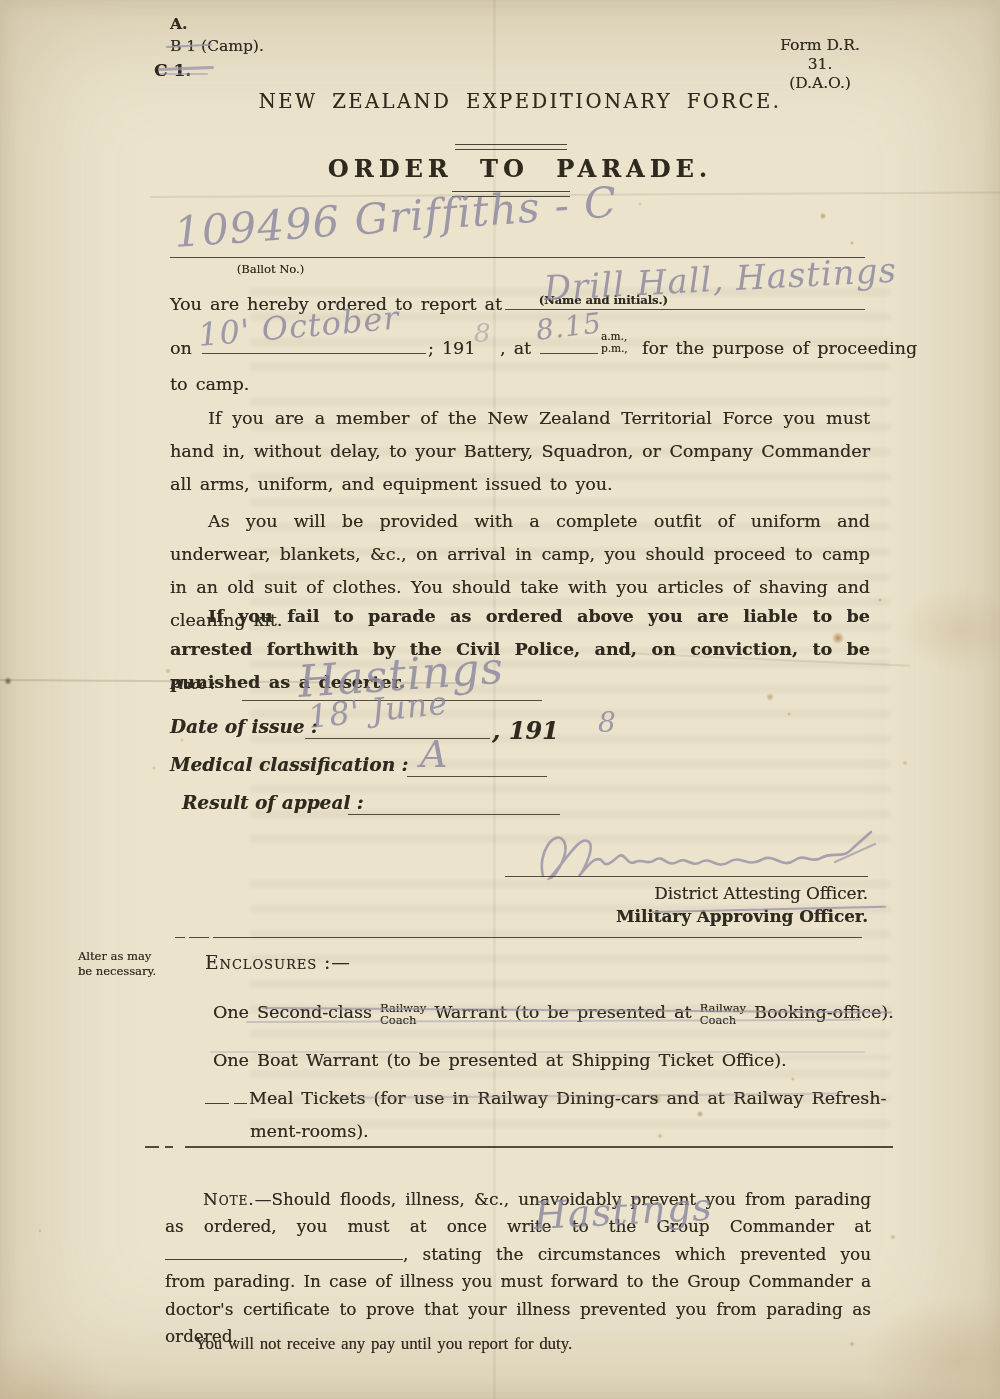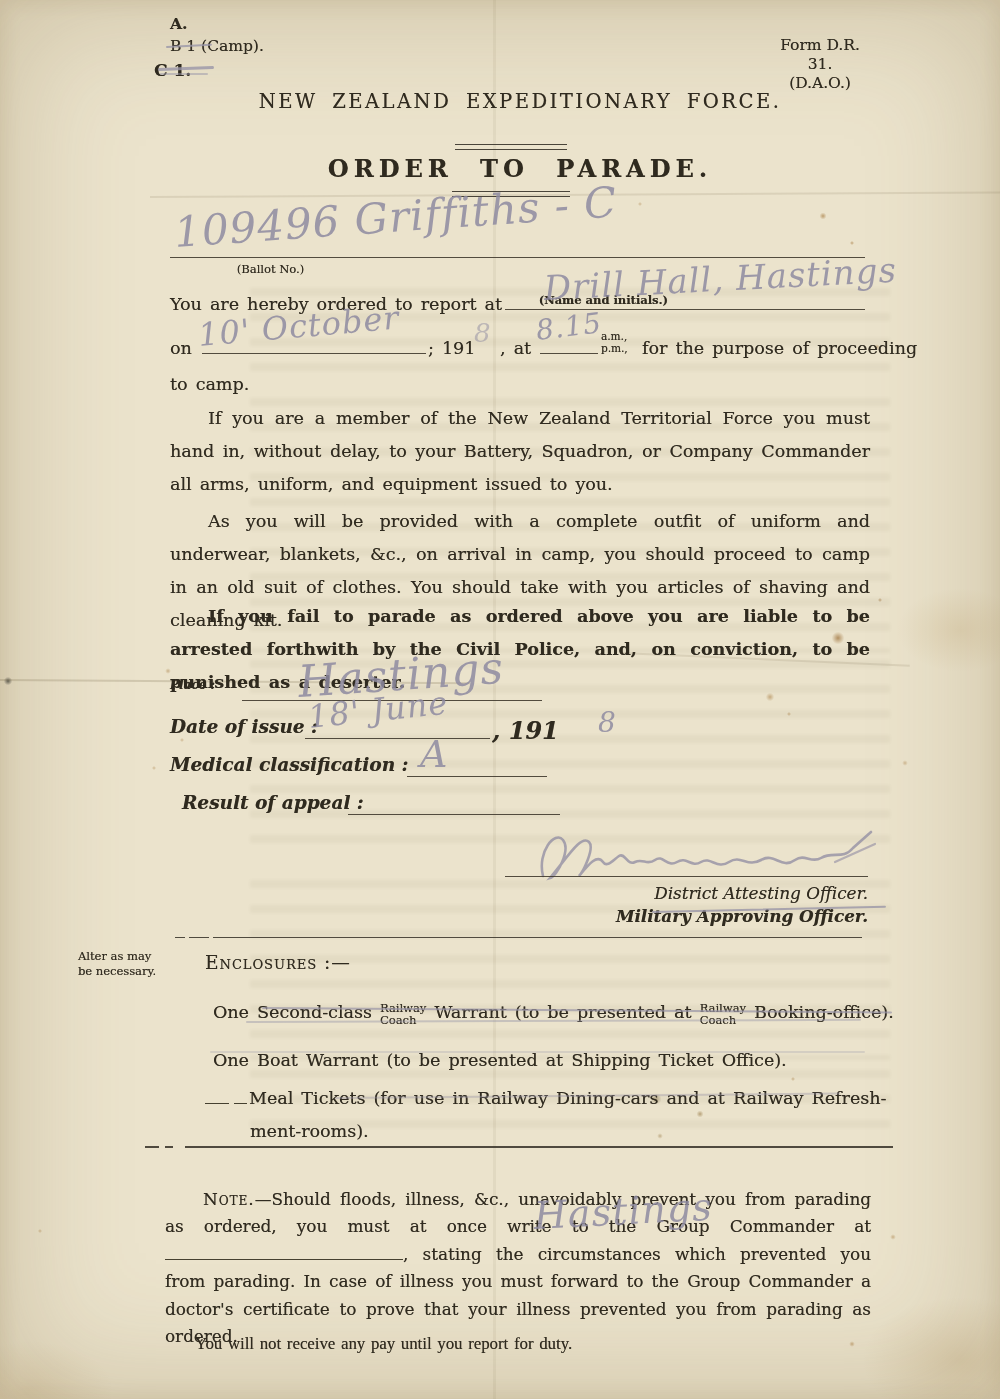--- a/index.html
+++ b/index.html
@@ -129,21 +129,21 @@
   <div class="hw" style="left:420px;top:732px;font-size:38px;">A</div>
 
   <div class="abs print b i" style="left:170px;top:792px;font-size:18.5px;margin-left:12px;">Result of appeal :</div>
   <div class="rule" style="left:348px;top:814px;width:212px;"></div>
 
   <svg class="abs" style="left:535px;top:824px;" width="350" height="64" viewBox="0 0 350 64">
     <path d="M8 52 C 2 28, 20 6, 28 16 C 36 26, 22 52, 15 54 C 32 34, 46 10, 54 18 C 60 24, 48 48, 44 52 C 54 40, 62 30, 68 38 C 72 44, 78 36, 84 32 C 90 28, 92 42, 100 38 C 108 34, 112 42, 120 36 C 128 30, 132 44, 142 38 C 152 32, 156 44, 166 38 C 176 32, 182 46, 194 38 C 206 30, 212 44, 226 36 C 240 28, 246 46, 260 36 C 270 29, 276 40, 286 34 C 298 27, 308 36, 318 24 L 336 8" fill="none" stroke="#8f8ba1" stroke-width="2.6" stroke-linecap="round" opacity=".75"></path>
     <path d="M300 38 L 340 20" fill="none" stroke="#8f8ba1" stroke-width="2.2" stroke-linecap="round" opacity=".6"></path>
   </svg>
   <div class="rule" style="left:505px;top:876px;width:363px;"></div>
-  <div class="abs print" style="left:600px;top:882px;width:268px;text-align:right;font-size:16.8px;line-height:22.5px;font-style:italic;">
+  <div class="abs print" style="left:600px;top:882px;width:268px;text-align:right;font-size:16.8px;line-height:22.5px;">
     <div>District Attesting Officer.</div>
     <div class="b">Military Approving Officer.</div>
   </div>
   <div class="strike" style="left:652px;top:911px;width:234px;transform:rotate(-1.3deg);height:2.4px;"></div>
 
   <div class="rule" style="left:175px;top:937px;width:687px;background:linear-gradient(90deg,#3a352b 0 10px,transparent 10px 14px,#3a352b 14px 34px,transparent 34px 38px,#3a352b 38px 100%);"></div>
 
   <div class="abs print sc" style="left:205px;top:952px;font-size:18.5px;">Enclosures :—</div>
   <div class="abs print" style="left:78px;top:949px;width:104px;font-size:11.5px;line-height:14.5px;">
     <div>Alter as may</div>

